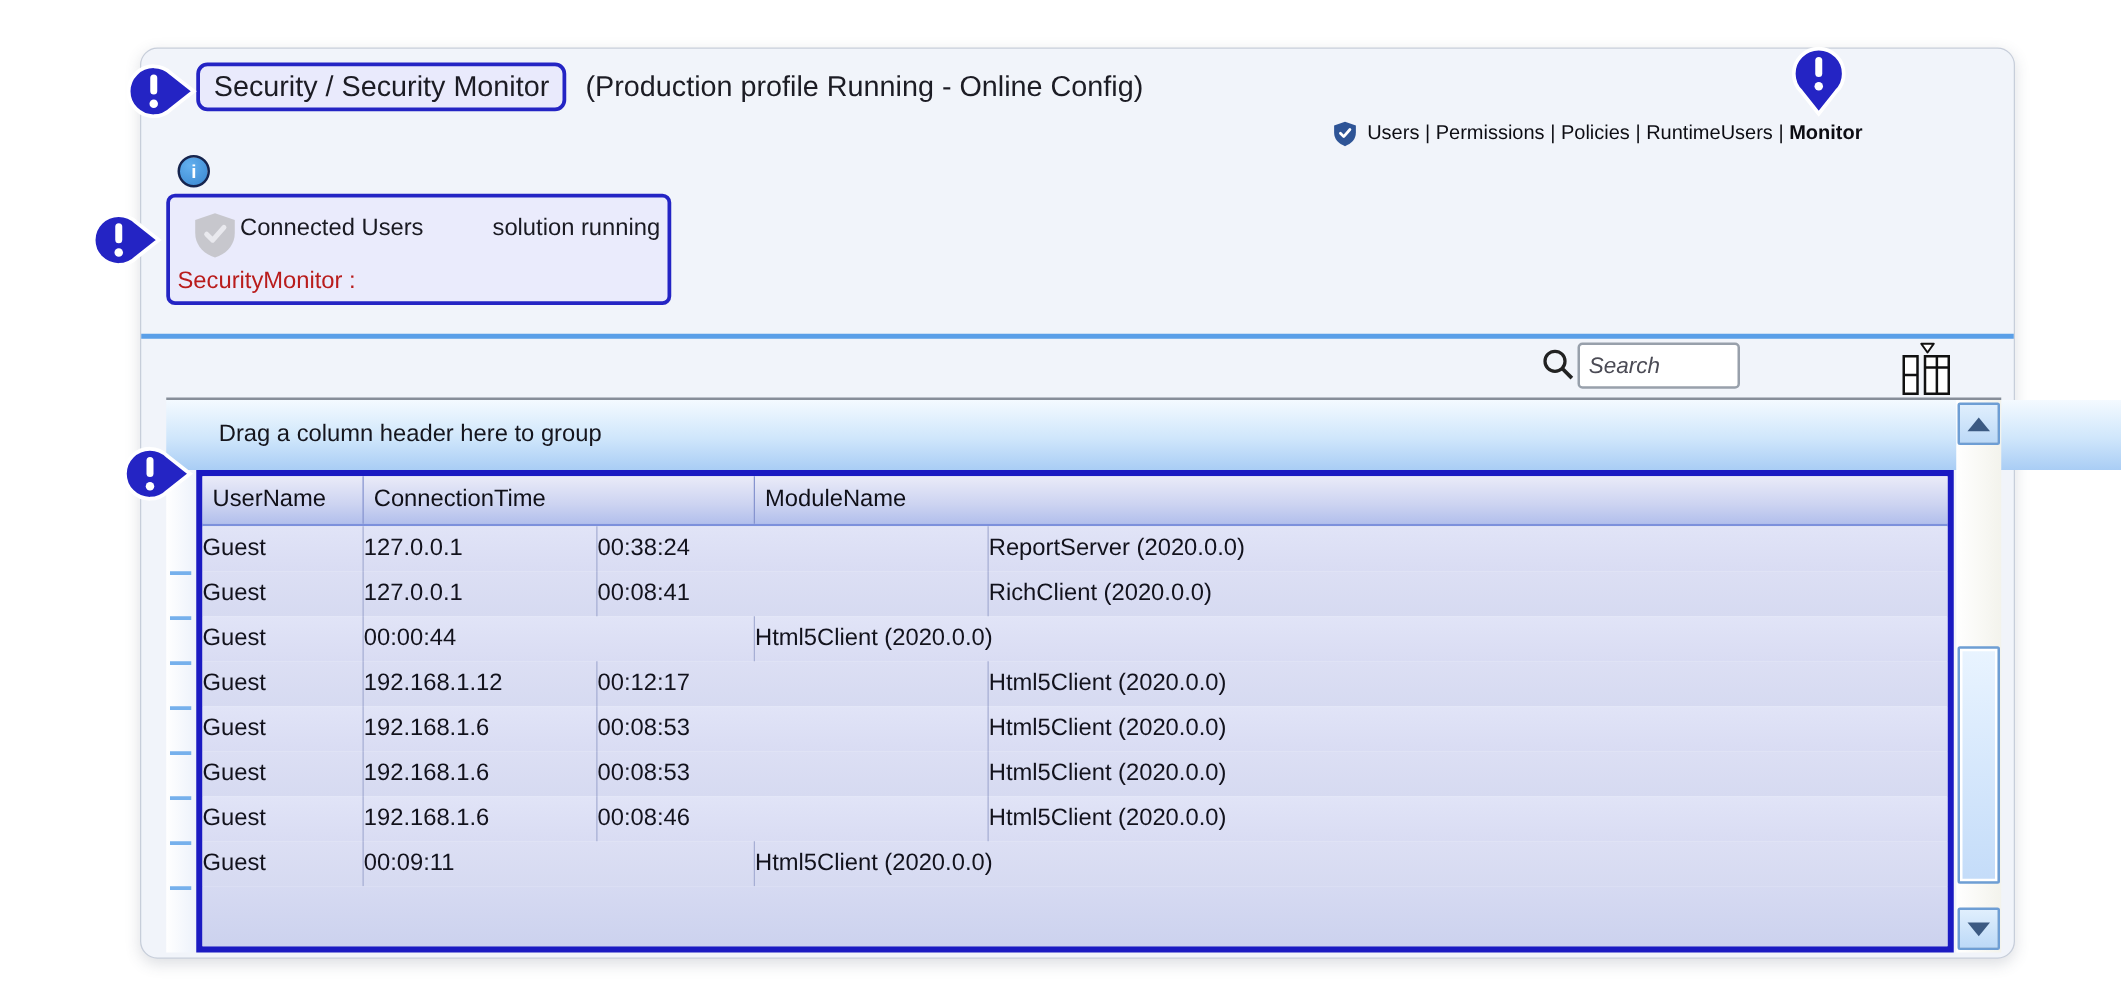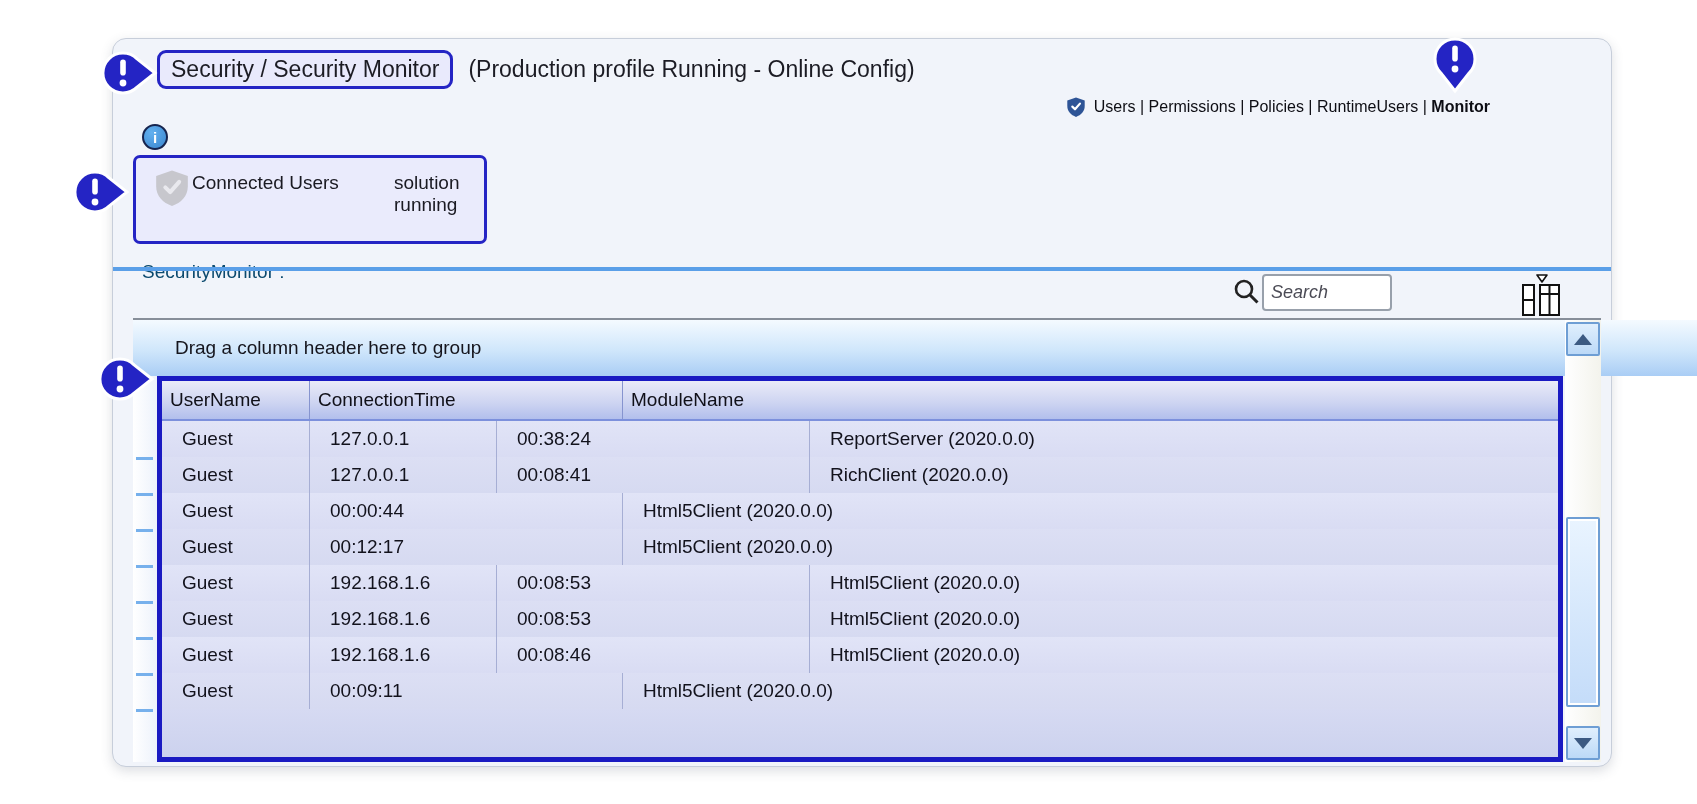--- a/index.html
+++ b/index.html
@@ -26,26 +26,26 @@
   .nav-item.active { font-weight:bold; }
   .nav-sep { color:#0d0d13; }
 
   
   .info-icon { position:absolute; left:142px; top:124px; width:26px; height:26px;
                border-radius:50%; background:radial-gradient(circle at 35% 30%,#63b0ef,#3a86cf);
                border:2.5px solid #16244e; color:#fff; font-weight:bold; font-size:15px;
                display:flex; align-items:center; justify-content:center; }
 
   
-  .status-box { position:absolute; left:133px; top:155px; width:354px; height:89px;
+  .status-box { position:absolute; left:133px; top:155px; width:404px; height:89px;
                 border:3px solid #2424c4; border-radius:7px; background:#eaebfc; }
   .status-box .shield { position:absolute; left:16px; top:9px; }
   .status-title  { position:absolute; left:56px; top:14px; font-size:19px; color:#1a1a22; }
   .status-state  { position:absolute; left:258px; top:14px; font-size:19px; color:#1a1a22; }
-  .status-label  { position:absolute; left:6px;  top:56px; font-size:19px; color:#0c4a6e;margin-top:47px; }
+  .status-label  { position:absolute; left:6px;  top:56px; font-size:19px; color:#b91c1c; }
 
   
   .divider { position:absolute; left:113px; top:267px; width:1498px; height:4px; background:#5a9fe8; }
   .search-icon { position:absolute; left:1232px; top:277px; }
   .search-input { position:absolute; left:1262px; top:274px; width:130px; height:37px;
                   border:2px solid #98a0ab; border-radius:4px; background:#fff;
                   font-size:18px; padding:0 7px; color:#222;
                   font-family:"Liberation Sans", sans-serif; }
   .search-input::placeholder { font-style:italic; color:#4b4b55; }
   .colchooser { position:absolute; left:1519px; top:271px; width:44px; height:48px;
@@ -67,25 +67,25 @@
   .grid-header { height:40px; display:flex; flex:0 0 40px;
                  background:linear-gradient(180deg,#eaebf8 0%,#ccd3f1 60%,#b2bfec 100%);
                  border-bottom:2px solid #7c90dc; }
   .hcell { position:relative; display:flex; align-items:center; padding-left:8px;
            font-size:19px; color:#101018; border-right:1px solid #8location694cf; cursor:pointer; }
   .hcell { border-right:1px solid #8694cf; }
   .hcell:last-child { border-right:none; }
   .sort-asc { position:absolute; right:12px; top:16px; width:0; height:0;
               border-left:7px solid transparent; border-right:7px solid transparent;
               border-bottom:9px solid #9fc2f0; }
-  .col0 { width:148px; } .col1 { width:187px; } .col2 { width:313px; } .col3 { flex:1; }
+  .col0 { width:129px; } .col1 { width:187px; } .col2 { width:313px; } .col3 { flex:1; }
   .grow { display:flex; height:36px; flex:0 0 36px; }
   .grow.odd  { background:linear-gradient(180deg,#e1e4f7,#d9dcf3); }
   .grow.even { background:linear-gradient(180deg,#dcdff4,#d6daf1); }
-  .gcell { display:flex; align-items:center; padding-left:20px; font-size:19px; color:#12121c;
+  .gcell { display:flex; align-items:center; padding-left:0; font-size:19px; color:#12121c;
            border-right:1px solid #a6aed4; overflow:hidden; white-space:nowrap; }
   .gcell:last-child { border-right:none; }
   .grid-filler { flex:1; background:linear-gradient(180deg,#d6daf2,#ccd2ee); }
 
   
   .vscroll { position:absolute; left:1565px; top:320px; width:36px; height:442px;
              background:linear-gradient(90deg,#ffffff,#f3f3ec); }
   .sbtn { position:absolute; left:1px; width:34px; height:34px;
           background:linear-gradient(180deg,#e0effd,#bcd9f7); border:2px solid #6e9ed4;
           border-radius:2px; display:flex; align-items:center; justify-content:center; cursor:pointer; }
@@ -192,20 +192,21 @@
           <div class="gcell col2">00:08:41</div>
           <div class="gcell col3">RichClient (2020.0.0)</div>
         </div>
         <div class="grow odd">
           <div class="gcell col0">Guest</div>
           <div class="gcell col2">00:00:44</div>
           <div class="gcell col3">Html5Client (2020.0.0)</div>
         </div>
         <div class="grow even">
           <div class="gcell col0">Guest</div>
+          <div class="gcell col1">192.168.1.12</div>
           <div class="gcell col2">00:12:17</div>
           <div class="gcell col3">Html5Client (2020.0.0)</div>
         </div>
         <div class="grow odd">
           <div class="gcell col0">Guest</div>
           <div class="gcell col1">192.168.1.6</div>
           <div class="gcell col2">00:08:53</div>
           <div class="gcell col3">Html5Client (2020.0.0)</div>
         </div>
         <div class="grow even">

